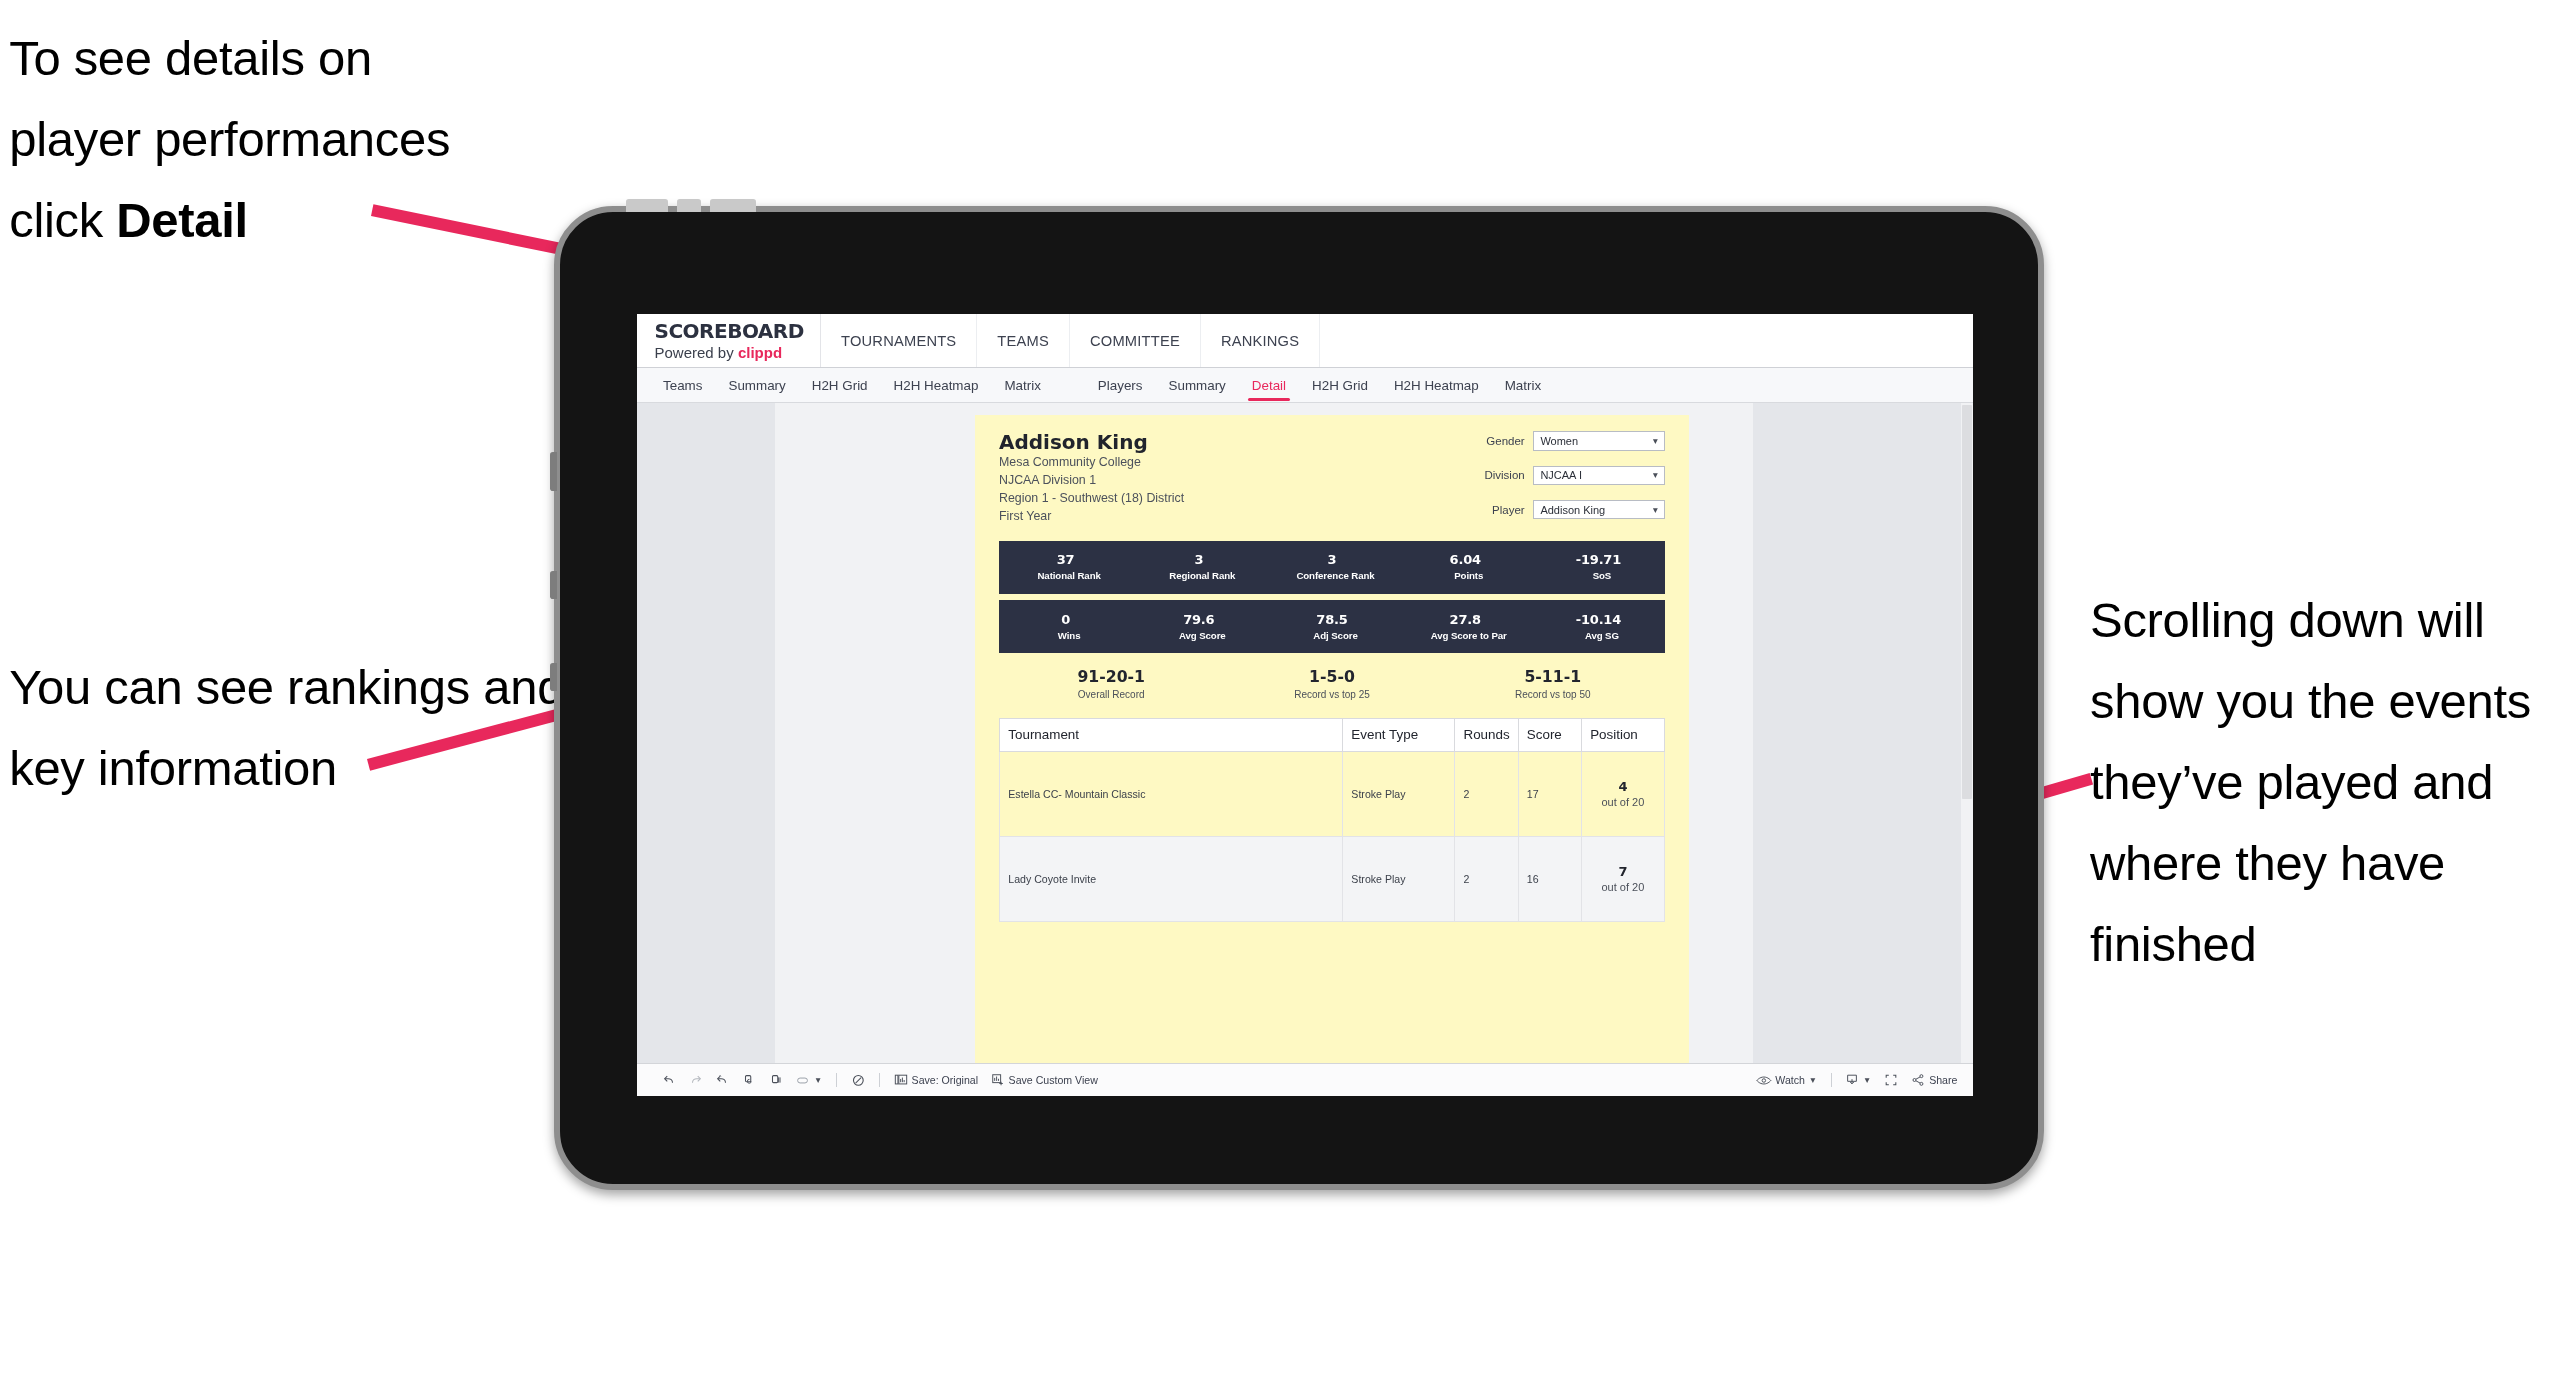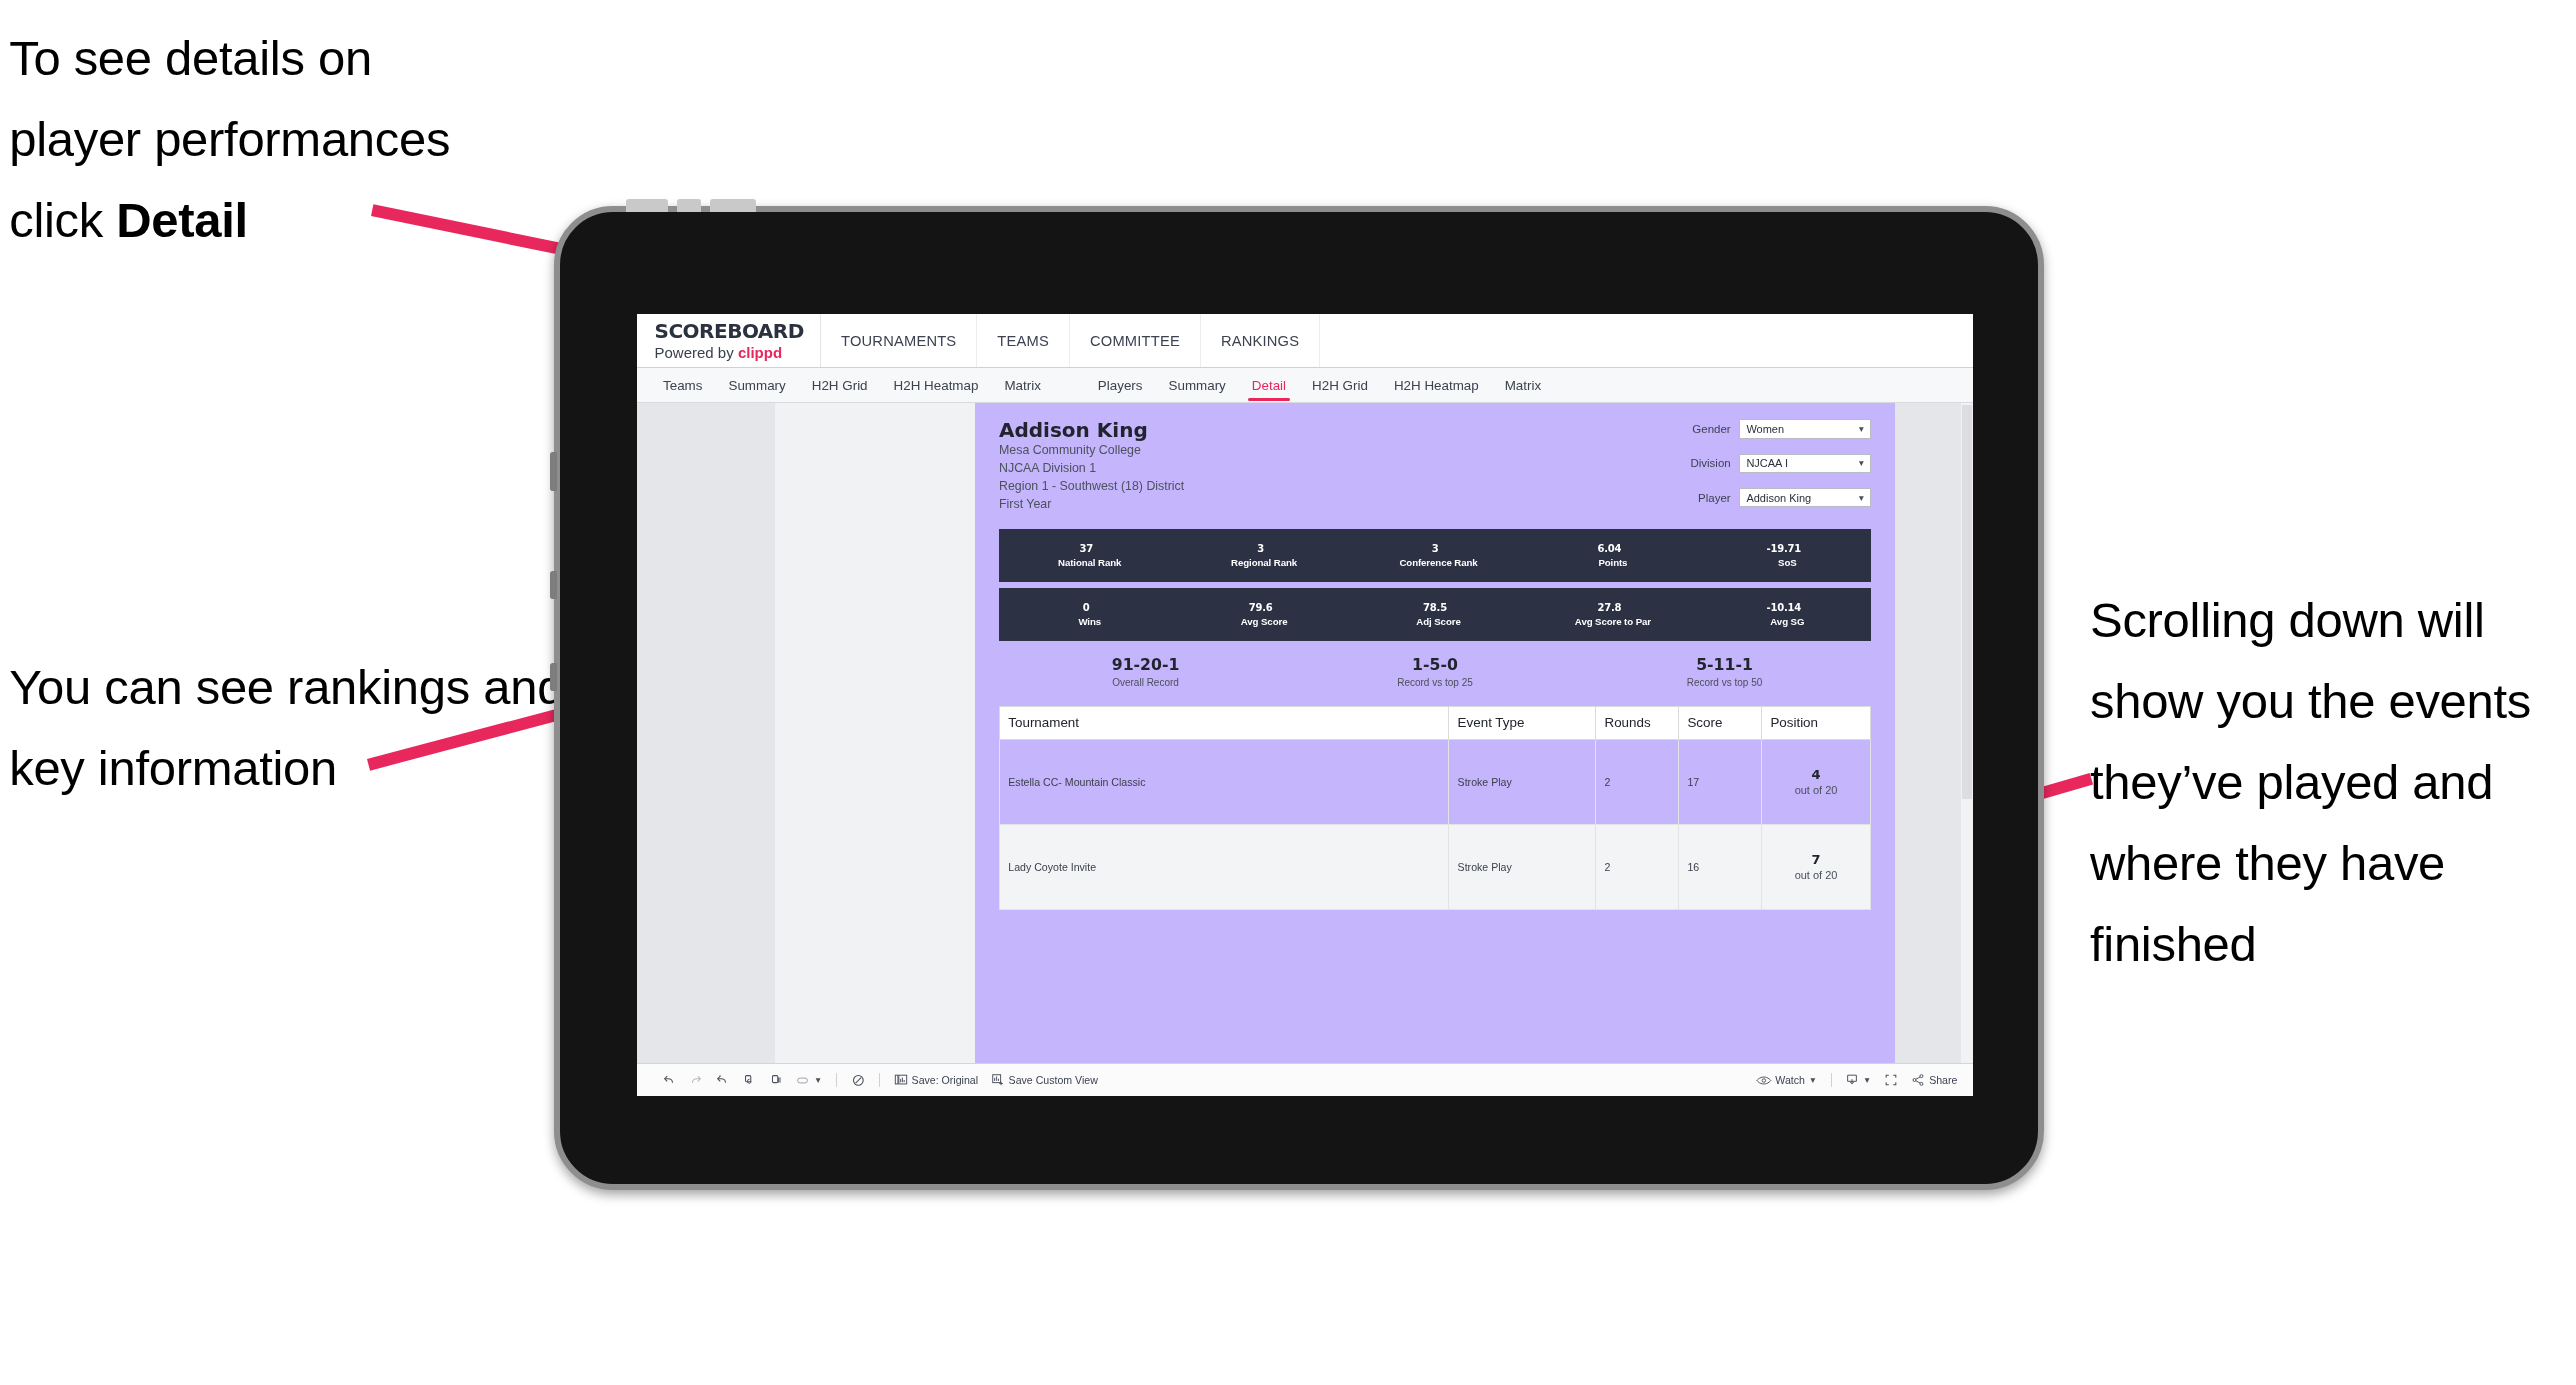--- a/index.html
+++ b/index.html
@@ -106,23 +106,23 @@
     height: calc(782px - 54px - 35px - 33px);
     background: #e4e6ea;
     overflow: hidden;
   }
   #viz-sheet {
     position: absolute; left: 138px; top: 0;
     width: 978px; height: 100%;
     background: #f1f2f4;
   }
   #viz-card {
-    position: absolute; left: 200px; top: 0;
-    width: 920px; height: 100%;
-    background: #c4b5fd;
+    position: absolute; left: 200px; top: 12px;
+    width: 714px; height: 100%;
+    background: #fef9c3;
   }
   #viz-inner { padding: 14.7px 24px 0 24px; position: relative; height: 100%; }
 
   
   #player-head { display: flex; justify-content: space-between; align-items: flex-start; }
   #player-name {
     font-family: "DejaVu Sans", sans-serif;
     font-weight: 700; font-size: 20px; color: #21242d; line-height: 1.2;
   }
   .player-meta { font-size: 12.4px; color: #4c515c; line-height: 1.45; }
@@ -140,21 +140,21 @@
   .caret { font-size: 8.3px; color: #4a4f59; line-height: 1; }
 
   
   .statbar {
     background: #2c3144; display: flex; margin-top: 6.4px;
     height: 53px; align-items: center;
   }
   .stat { flex: 1; text-align: center; color: #fff; }
   .stat-val {
     font-family: "DejaVu Sans", sans-serif;
-    font-weight: 700; font-size: 10px; line-height: 1.1; letter-spacing: -0.2px;
+    font-weight: 700; font-size: 13px; line-height: 1.1; letter-spacing: -0.2px;
   }
   .stat-lbl { font-size: 9.7px; margin-top: 2.8px; font-weight: 700; letter-spacing: -0.1px; padding-left: 7px; }
 
   
   #record-row { display: flex; margin-top: 14.7px; padding: 0 1.8px; }
   .rec { flex: 1; text-align: center; }
   .rec-val {
     font-family: "DejaVu Sans", sans-serif;
     font-weight: 700; font-size: 15.7px; color: #22252e; line-height: 1.1;
   }

